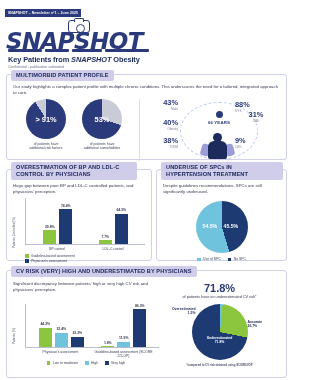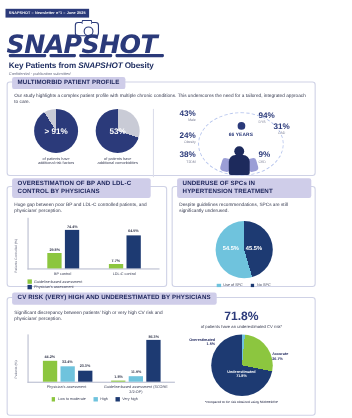--- a/index.html
+++ b/index.html
@@ -83,21 +83,21 @@
     padding: 2px 5px; border-radius: 2px;
     position: absolute; left: 4px; top: -5px; line-height: 7px;
   }
   .sec-title.two-line { top: -8px; }
   .sec-body { padding: 9px 6px 5px 6px; }
   .blurb { font-size: 4.3px; color: #33374d; line-height: 6px; }
 
   
   #sec-multimorbid { margin: 5px 2px 0 2px; height: 86px; }
   .s1-row { display: flex; margin-top: 3px; }
-  .s1-left { width: 127px; display: flex; justify-content: flex-end;
+  .s1-left { width: 127px; display: flex; justify-content: center;
              border-right: 0.8px solid #dcdeeb; padding-right: 4px; }
   .s1-right { flex: 1; position: relative; height: 62px; }
   .pie-unit { text-align: center; width: 56px; }
   .pie {
     width: 40px; height: 40px; border-radius: 50%; margin: 0 auto;
     position: relative;
   }
   .pie-label {
     position: absolute; inset: 0; display: flex; align-items: center;
     justify-content: center; color: #fff; font-size: 7.4px; font-weight: bold;
@@ -234,30 +234,30 @@
           <div class="ring-center">
             <div class="ring-dot"></div>
             <div class="ring-age">66 YEARS</div>
           </div>
 
           <div class="stat l" style="top:0;">
             <div class="v">43%</div>
             <div class="k">Male</div>
           </div>
           <div class="stat l" style="top:20px;">
-            <div class="v">24%</div>
+            <div class="v">40%</div>
             <div class="k">Obesity</div>
           </div>
           <div class="stat l" style="top:38px;">
             <div class="v">38%</div>
             <div class="k">T2DM</div>
           </div>
 
           <div class="stat r" style="top:2px;">
-            <div class="v">94%</div>
+            <div class="v">88%</div>
             <div class="k">DYS</div>
           </div>
           <div class="stat r" style="top:12px;text-align:center;">
             <div class="v">31%</div>
             <div class="k">CAD</div>
           </div>
           <div class="stat r" style="top:38px;">
             <div class="v">9%</div>
             <div class="k">CKD</div>
           </div>

